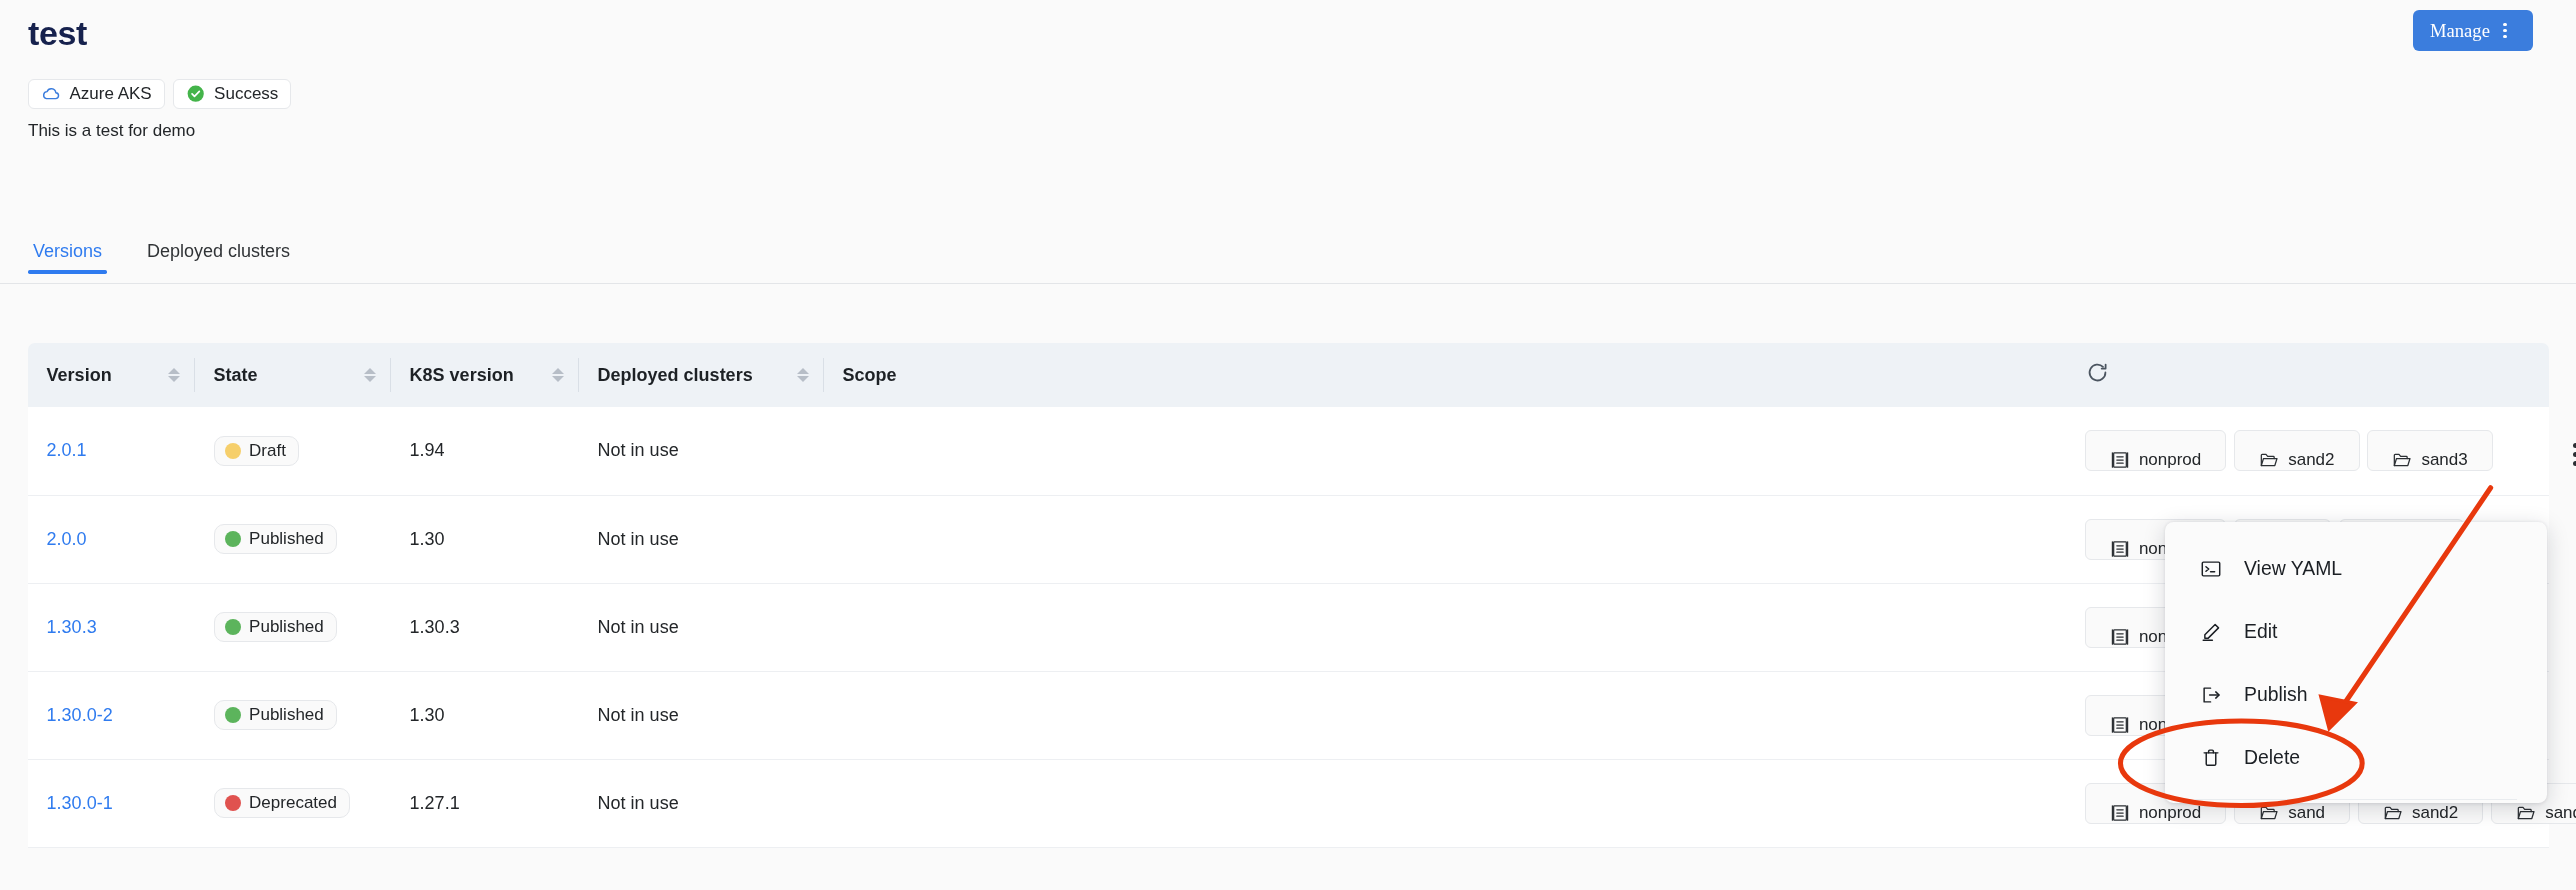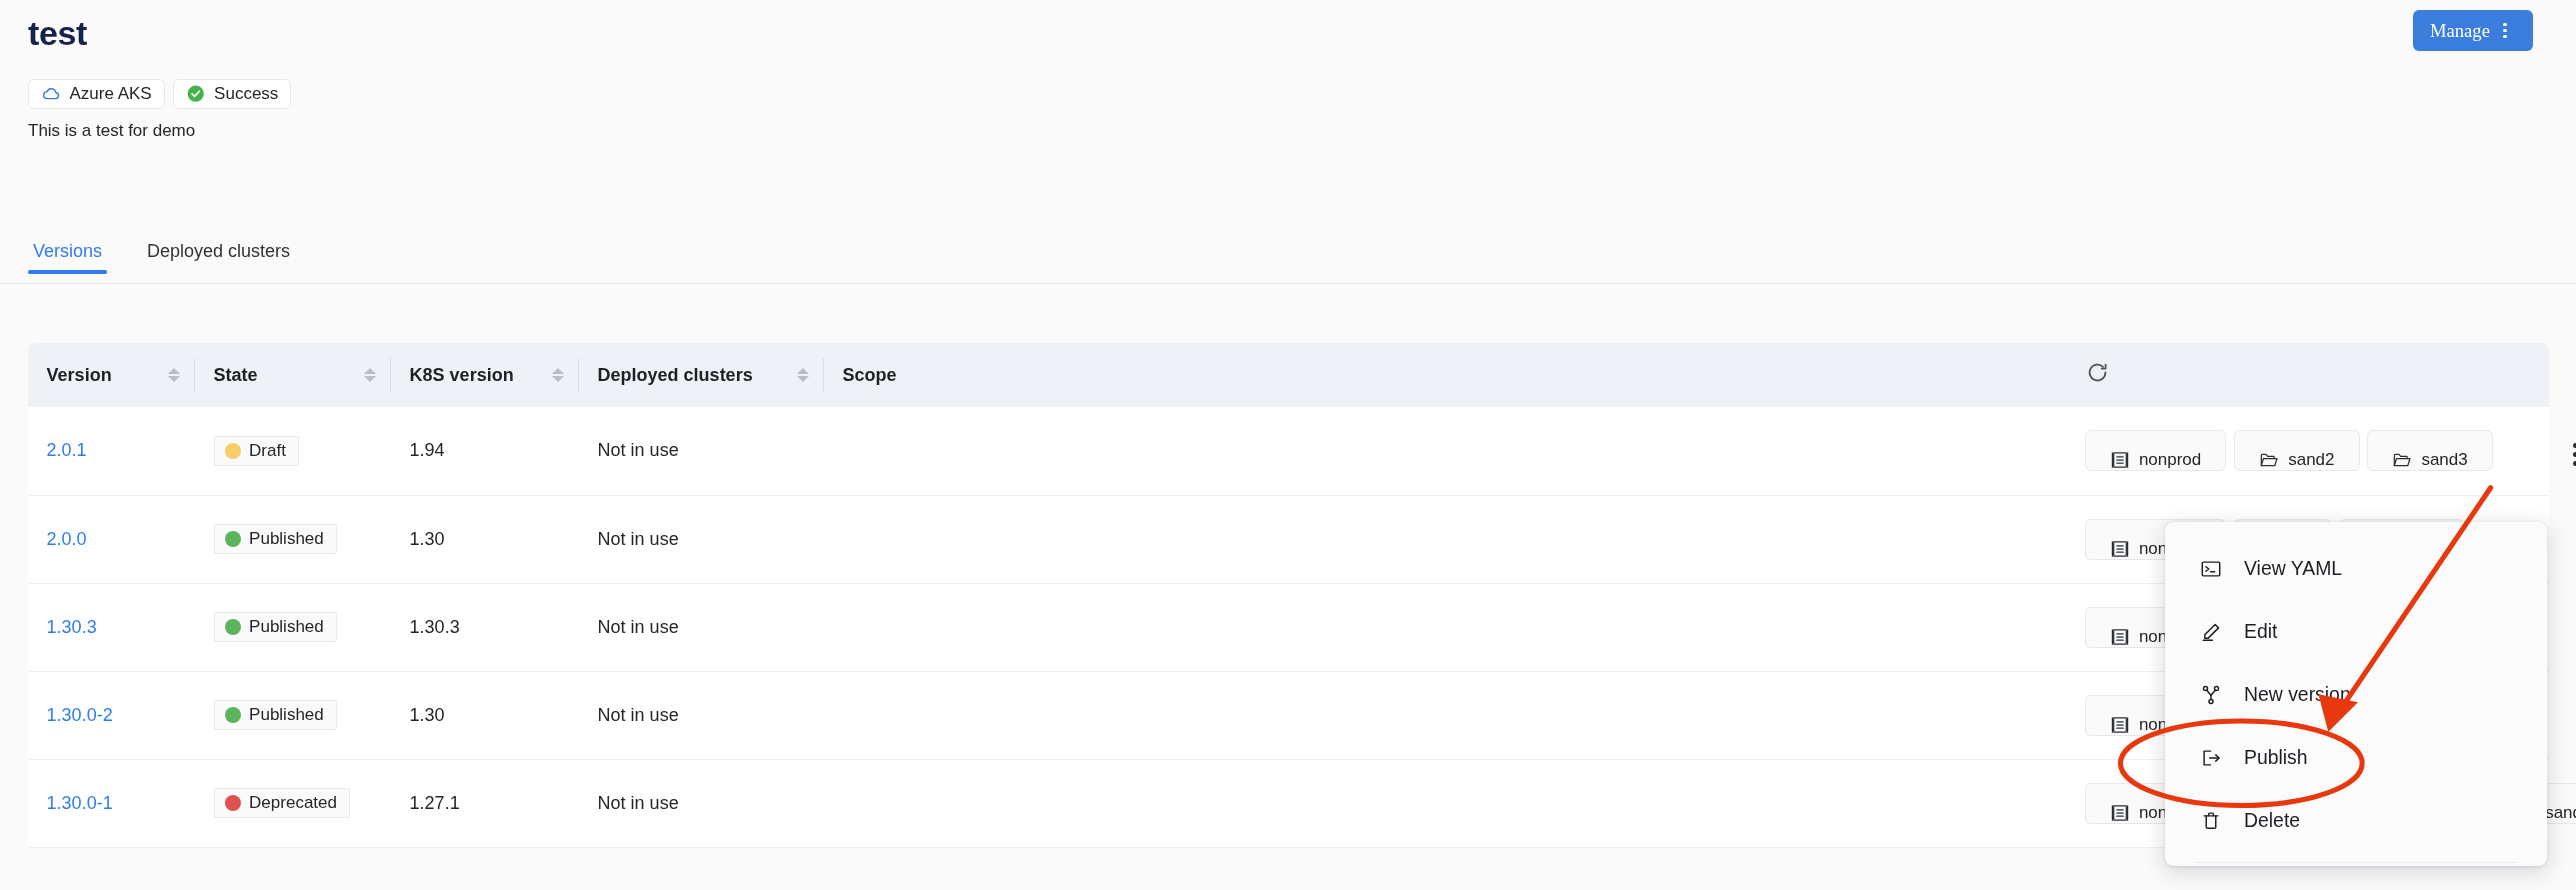--- a/index.html
+++ b/index.html
@@ -104,21 +104,21 @@
     height: 88px; background: #fff;
     border-bottom: 0.8px solid #edeff2;
     font-size: 18px; color: #232629;
     padding: 0 0 0 18.6px; vertical-align: middle;
   }
   .vlink { color: #2f7bef; cursor: pointer; font-size: 18px; }
 
   .state-badge {
     display: inline-flex; align-items: center; gap: 8.5px;
     height: 30px; padding: 0 12px 0 10px;
-    background: #fafafa; border: 0.8px solid #e6e8eb; border-radius: 2px;
+    background: #fafafa; border: 0.8px solid #e6e8eb; border-radius: 10px;
     font-size: 17px; color: #232629;
   }
   .dot { width: 16px; height: 16px; border-radius: 50%; display: inline-block; flex: 0 0 auto; }
 
   .scope-tags { display: flex; align-items: center; gap: 7.6px; flex-wrap: nowrap; }
   .scope-tag {
     display: inline-flex; align-items: flex-end; gap: 9.3px;
     height: 41px; padding: 0 24px;
     background: #fafafa; border: 0.8px solid #e6e8eb; border-radius: 6px;
     font-size: 17px; color: #232629; white-space: nowrap;
@@ -519,32 +519,20 @@
         <svg width="22" height="22" viewBox="0 0 24 24" fill="none" stroke="#1b1f24" stroke-width="1.6" stroke-linecap="round" stroke-linejoin="round">
           <path d="M16.5 3.8l3.7 3.7L9 18.7H5.3v-3.7z"></path>
           <line x1="3.5" y1="21" x2="13.5" y2="21"></line>
         </svg>
       </span>
       <span>Edit</span>
     </div>
     <div class="menu-item">
       <span>
         <svg width="22" height="22" viewBox="0 0 24 24" fill="none" stroke="#1b1f24" stroke-width="1.6" stroke-linecap="round" stroke-linejoin="round">
-          <circle cx="6" cy="5" r="2.2"></circle>
-          <circle cx="18" cy="5" r="2.2"></circle>
-          <circle cx="12" cy="19" r="2.2"></circle>
-          <path d="M7.3 6.8L12 12.2l4.7-5.4"></path>
-          <line x1="12" y1="12.2" x2="12" y2="16.8"></line>
-        </svg>
-      </span>
-      <span>New version</span>
-    </div>
-    <div class="menu-item">
-      <span>
-        <svg width="22" height="22" viewBox="0 0 24 24" fill="none" stroke="#1b1f24" stroke-width="1.6" stroke-linecap="round" stroke-linejoin="round">
           <polyline points="11.5,4.5 4.5,4.5 4.5,19.5 11.5,19.5"></polyline>
           <line x1="10.5" y1="12" x2="20.5" y2="12"></line>
           <polyline points="17.2,8.6 20.8,12 17.2,15.4"></polyline>
         </svg>
       </span>
       <span>Publish</span>
     </div>
     <div class="menu-item">
       <span>
         <svg width="22" height="22" viewBox="0 0 24 24" fill="none" stroke="#1b1f24" stroke-width="1.6" stroke-linecap="round" stroke-linejoin="round">

